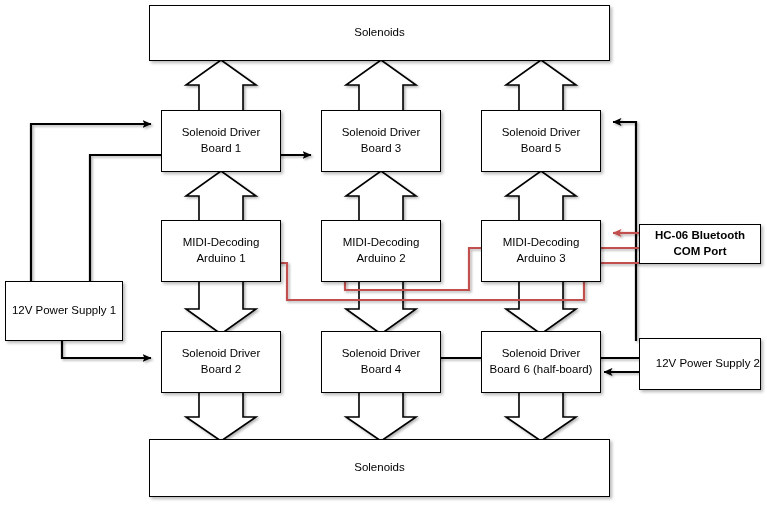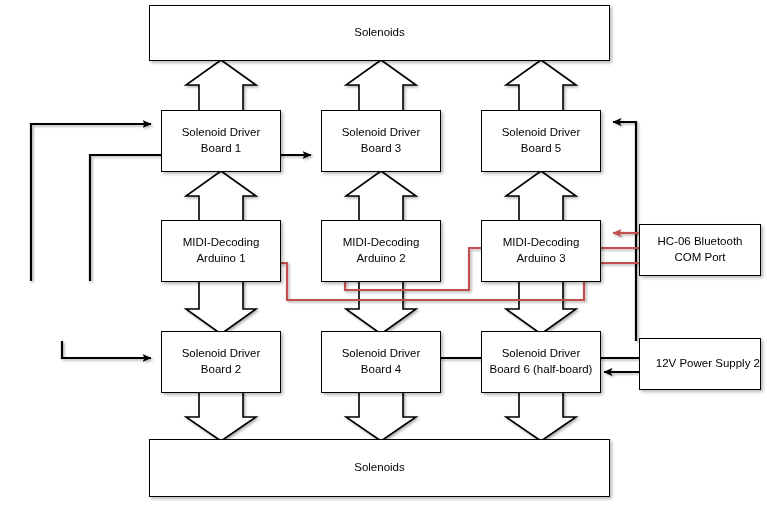--- a/index.html
+++ b/index.html
@@ -130,23 +130,26 @@
   </div>
   <div class="box" style="left:481px;top:331px;width:120px;height:62px;">
     <span>Solenoid Driver
 Board 6 (half-board)</span>
   </div>
 
   <div class="box" style="left:149px;top:439px;width:461px;height:58px;">
     <span>Solenoids</span>
   </div>
 
-  <div class="box" style="left:639px;top:224px;width:122px;height:52px;">
+  <div class="box" style="left:639px;top:224px;width:122px;height:40px;font-weight:bold;">
     <span>HC-06 Bluetooth
 COM Port</span>
   </div>
 
+  <div class="box" style="left:5px;top:281px;width:118px;height:60px;">
+    <span>12V Power Supply 1</span>
+  </div>
 
   <div class="box" style="left:639px;top:338px;width:122px;height:52px;justify-content:flex-end;">
     <span>12V Power Supply 2</span>
   </div>
 
 </div>
 
 </body></html>

